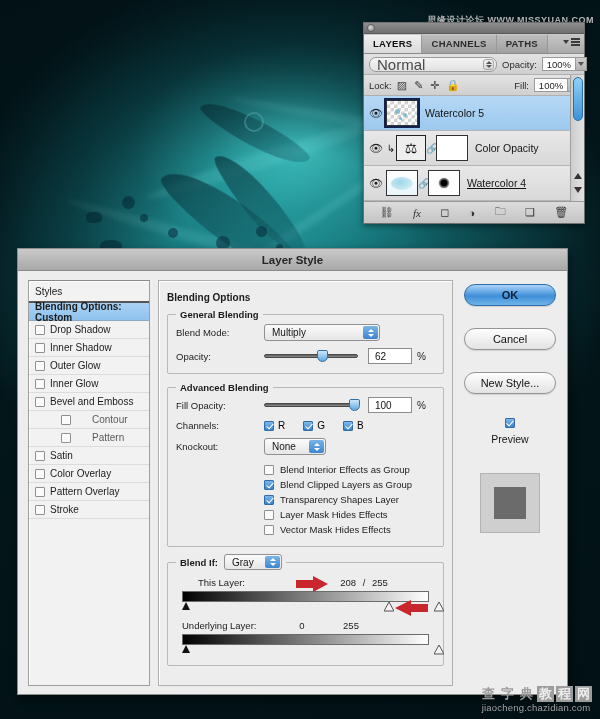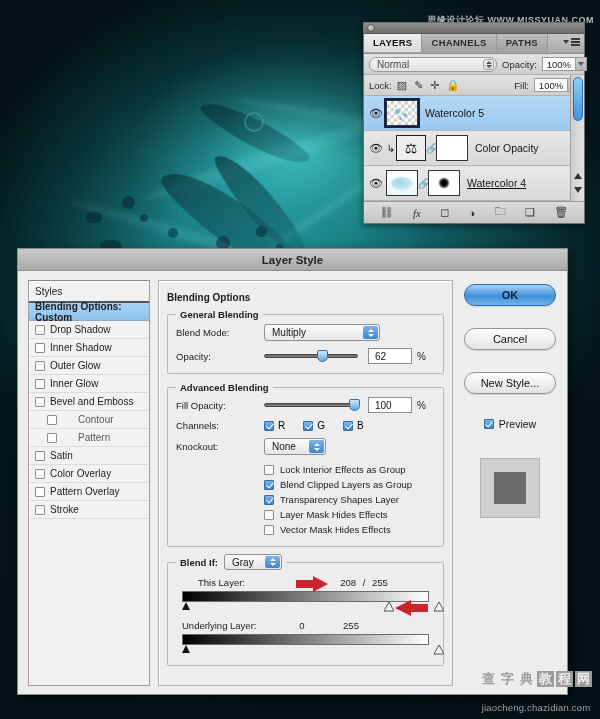--- a/index.html
+++ b/index.html
@@ -42,21 +42,21 @@
     background: linear-gradient(#8e8e8e, #6f6f6f);
     border-bottom: 1px solid #5a5a5a;
     position: relative;
   }
   #panel-topbar .dot {
     position: absolute; left: 3px; top: 1px; width: 8px; height: 8px;
     border-radius: 50%; background: radial-gradient(circle at 35% 30%, #d5d5d5, #909090);
     border: 1px solid #5c5c5c;
   }
   #tabs {
-    display: flex; align-items: flex-start; height: 20px;
+    display: flex; align-items: center; height: 20px;
     background: linear-gradient(#c8c8c8, #a9a9a9);
     border-bottom: 1px solid #8a8a8a;
     position: relative;
   }
   .tab {
     padding: 3px 9px 4px; font-size: 9.5px; font-weight: bold; letter-spacing: .3px;
     color: #2c2c2c; border-right: 1px solid #999;
     background: linear-gradient(#bdbdbd, #a0a0a0);
   }
   .tab.active { background: linear-gradient(#efefef, #dadada); color: #111; }
@@ -73,21 +73,21 @@
   .panel-row {
     display: flex; align-items: center; height: 21px; padding: 0 5px; gap: 5px;
     background: linear-gradient(#e3e3e3, #cfcfcf);
     border-bottom: 1px solid #b0b0b0;
   }
   .blend-select {
     position: relative; flex: 0 0 128px; height: 15px;
     background: linear-gradient(#f4f4f4, #e2e2e2);
     border: 1px solid #9b9b9b; border-radius: 7px;
     display: flex; align-items: center; padding-left: 7px;
-    font-size: 10px; color: #4a4a4a;
+    font-size: 15px; color: #4a4a4a;
   }
   .spin {
     position: absolute; right: 2px; top: 1px; width: 11px; height: 11px;
     display: flex; flex-direction: column; align-items: center; justify-content: center; gap: 1px;
     background: linear-gradient(#f0f0f0,#d8d8d8); border: 1px solid #a5a5a5; border-radius: 3px;
   }
   .spin .up, .spin .dn { width: 0; height: 0; border-left: 3px solid transparent; border-right: 3px solid transparent; }
   .spin .up { border-bottom: 3px solid #555; }
   .spin .dn { border-top: 3px solid #555; }
   .lbl { font-size: 9.5px; color: #2a2a2a; }
@@ -199,21 +199,21 @@
   .style-item {
     display: flex; align-items: center; gap: 5px;
     height: 18px; padding: 0 6px;
     font-size: 10px; color: #1b1b1b;
     border-bottom: 1px solid #dcdcdc;
   }
   .style-item.header { font-size: 10px; height: 22px; border-bottom: 2px solid #555; }
   .style-item.active {
     background: linear-gradient(#a9d2f4,#8fc2ee); font-weight: bold; border-bottom: 1px solid #8aa9c5;
   }
-  .style-item.indent { padding-left: 18px; color: #5a5a5a; gap: 21px; }
+  .style-item.indent { padding-left: 32px; color: #5a5a5a; gap: 21px; }
   .cbx {
     width: 10px; height: 10px; background: #fbfbfb; border: 1px solid #8f8f8f;
     border-radius: 1px; flex: 0 0 auto; position: relative;
   }
   .cbx.checked {
     background: linear-gradient(#7fb8e8,#3a82cc); border-color: #2f6ca8;
   }
   .cbx.checked::after {
     content: ""; position: absolute; left: 2.5px; top: 0px; width: 3px; height: 6px;
     border: solid #fff; border-width: 0 1.6px 1.6px 0; transform: rotate(42deg);
@@ -298,21 +298,21 @@
     display: flex; align-items: center; justify-content: center;
     font-size: 11px; color: #111;
     background: linear-gradient(#fdfdfd,#e3e3e3);
     border: 1px solid #949494;
     box-shadow: 0 1px 1px rgba(0,0,0,.12);
   }
   .pbtn.primary {
     background: linear-gradient(#aad4fa,#3f8fd8 55%,#6fb4ea);
     border: 1px solid #2f6ea8; color: #0b1f33; font-weight: bold;
   }
-  #preview-row { display: flex; align-items: center; gap: 5px; font-size: 10.5px; color: #151515; margin-top: 2px; }
+  #preview-row { display: flex; align-items: center; gap: 5px; font-size: 10.5px; color: #151515; margin-top: 2px; flex-direction: column; }
   #preview-box {
     width: 60px; height: 60px; background: #cfcfcf; border: 1px solid #b3b3b3; margin-top: 6px;
     display: flex; align-items: center; justify-content: center;
   }
   #preview-box .sq { width: 32px; height: 32px; background: #6b6b6b; }
 
   
   #wm-top {
     position: absolute; right: 6px; top: 14px; display: flex; gap: 6px; align-items: center;
     font-size: 9px; font-weight: bold; letter-spacing: .5px;
@@ -321,21 +321,21 @@
   #wm-bottom {
     position: absolute; right: 8px; bottom: 6px; text-align: center; line-height: 1.2;
   }
   #wm-bottom .cn {
     display: flex; gap: 2px; align-items: center; justify-content: flex-end;
   }
   #wm-bottom .cn span {
     font-size: 13px; font-weight: bold; color: #9c9c9c; padding: 0 2px;
   }
   #wm-bottom .cn span.boxed { background: #9c9c9c; color: #ededed; }
-  #wm-bottom .url { font-size: 9.5px; color: #a2a2a2; letter-spacing: .2px; margin-top: 15px; }
+  #wm-bottom .url { font-size: 9.5px; color: #a2a2a2; letter-spacing: .2px; margin-top: 0; }
 </style>
 </head>
 <body>
 
 <div id="artwork">
   <div class="streak" style="left:140px;top:150px;width:260px;height:16px;transform:rotate(-18deg);"></div>
   <div class="streak" style="left:230px;top:120px;width:300px;height:10px;transform:rotate(10deg);"></div>
   <div class="streak" style="left:200px;top:210px;width:240px;height:9px;transform:rotate(-34deg);"></div>
   <div class="streak" style="left:60px;top:240px;width:330px;height:12px;transform:rotate(16deg);"></div>
   <div class="fish" style="left:150px;top:200px;width:160px;height:42px;transform:rotate(38deg);"></div>
@@ -578,21 +578,21 @@
               <span>None</span>
               <span class="spinbtn">
                   <i class="u"></i>
                   <i class="d"></i>
                 </span>
             </div>
           </div>
 
           <div class="optline">
             <span class="cbx"></span>
-            <span>Lock Interior Effects as Group</span>
+            <span>Blend Interior Effects as Group</span>
           </div>
           <div class="optline">
             <span class="cbx checked"></span>
             <span>Blend Clipped Layers as Group</span>
           </div>
           <div class="optline">
             <span class="cbx checked"></span>
             <span>Transparency Shapes Layer</span>
           </div>
           <div class="optline">

